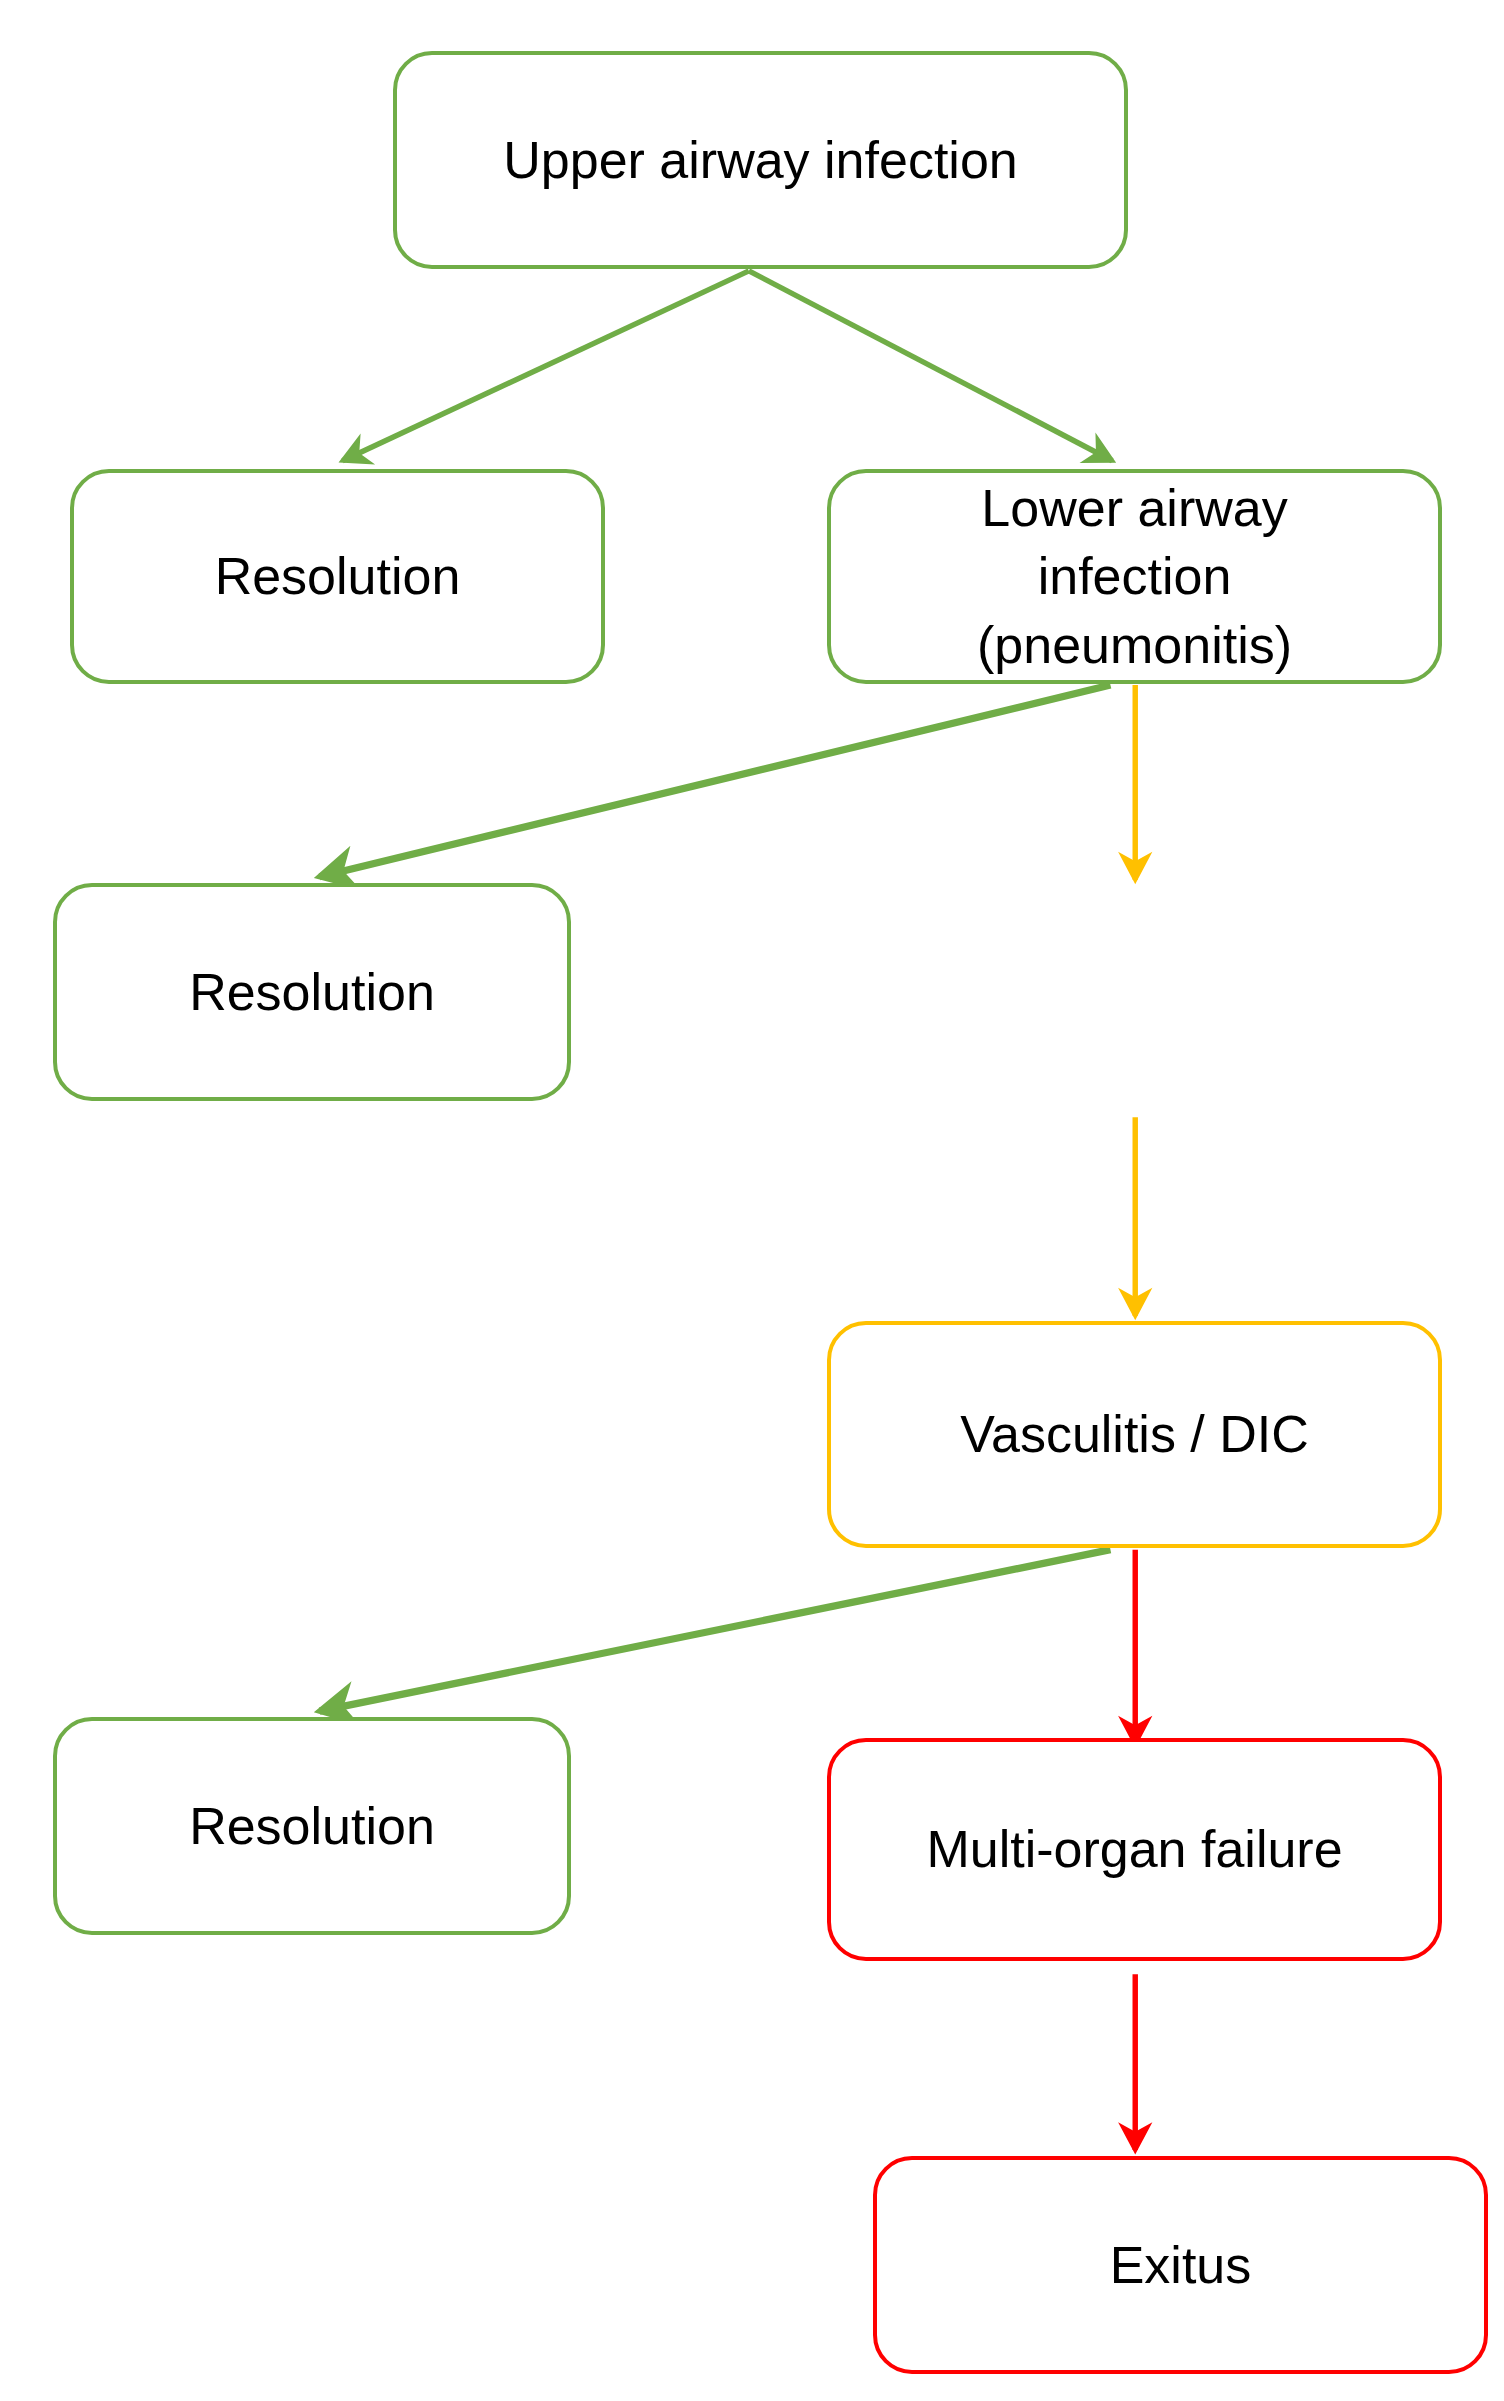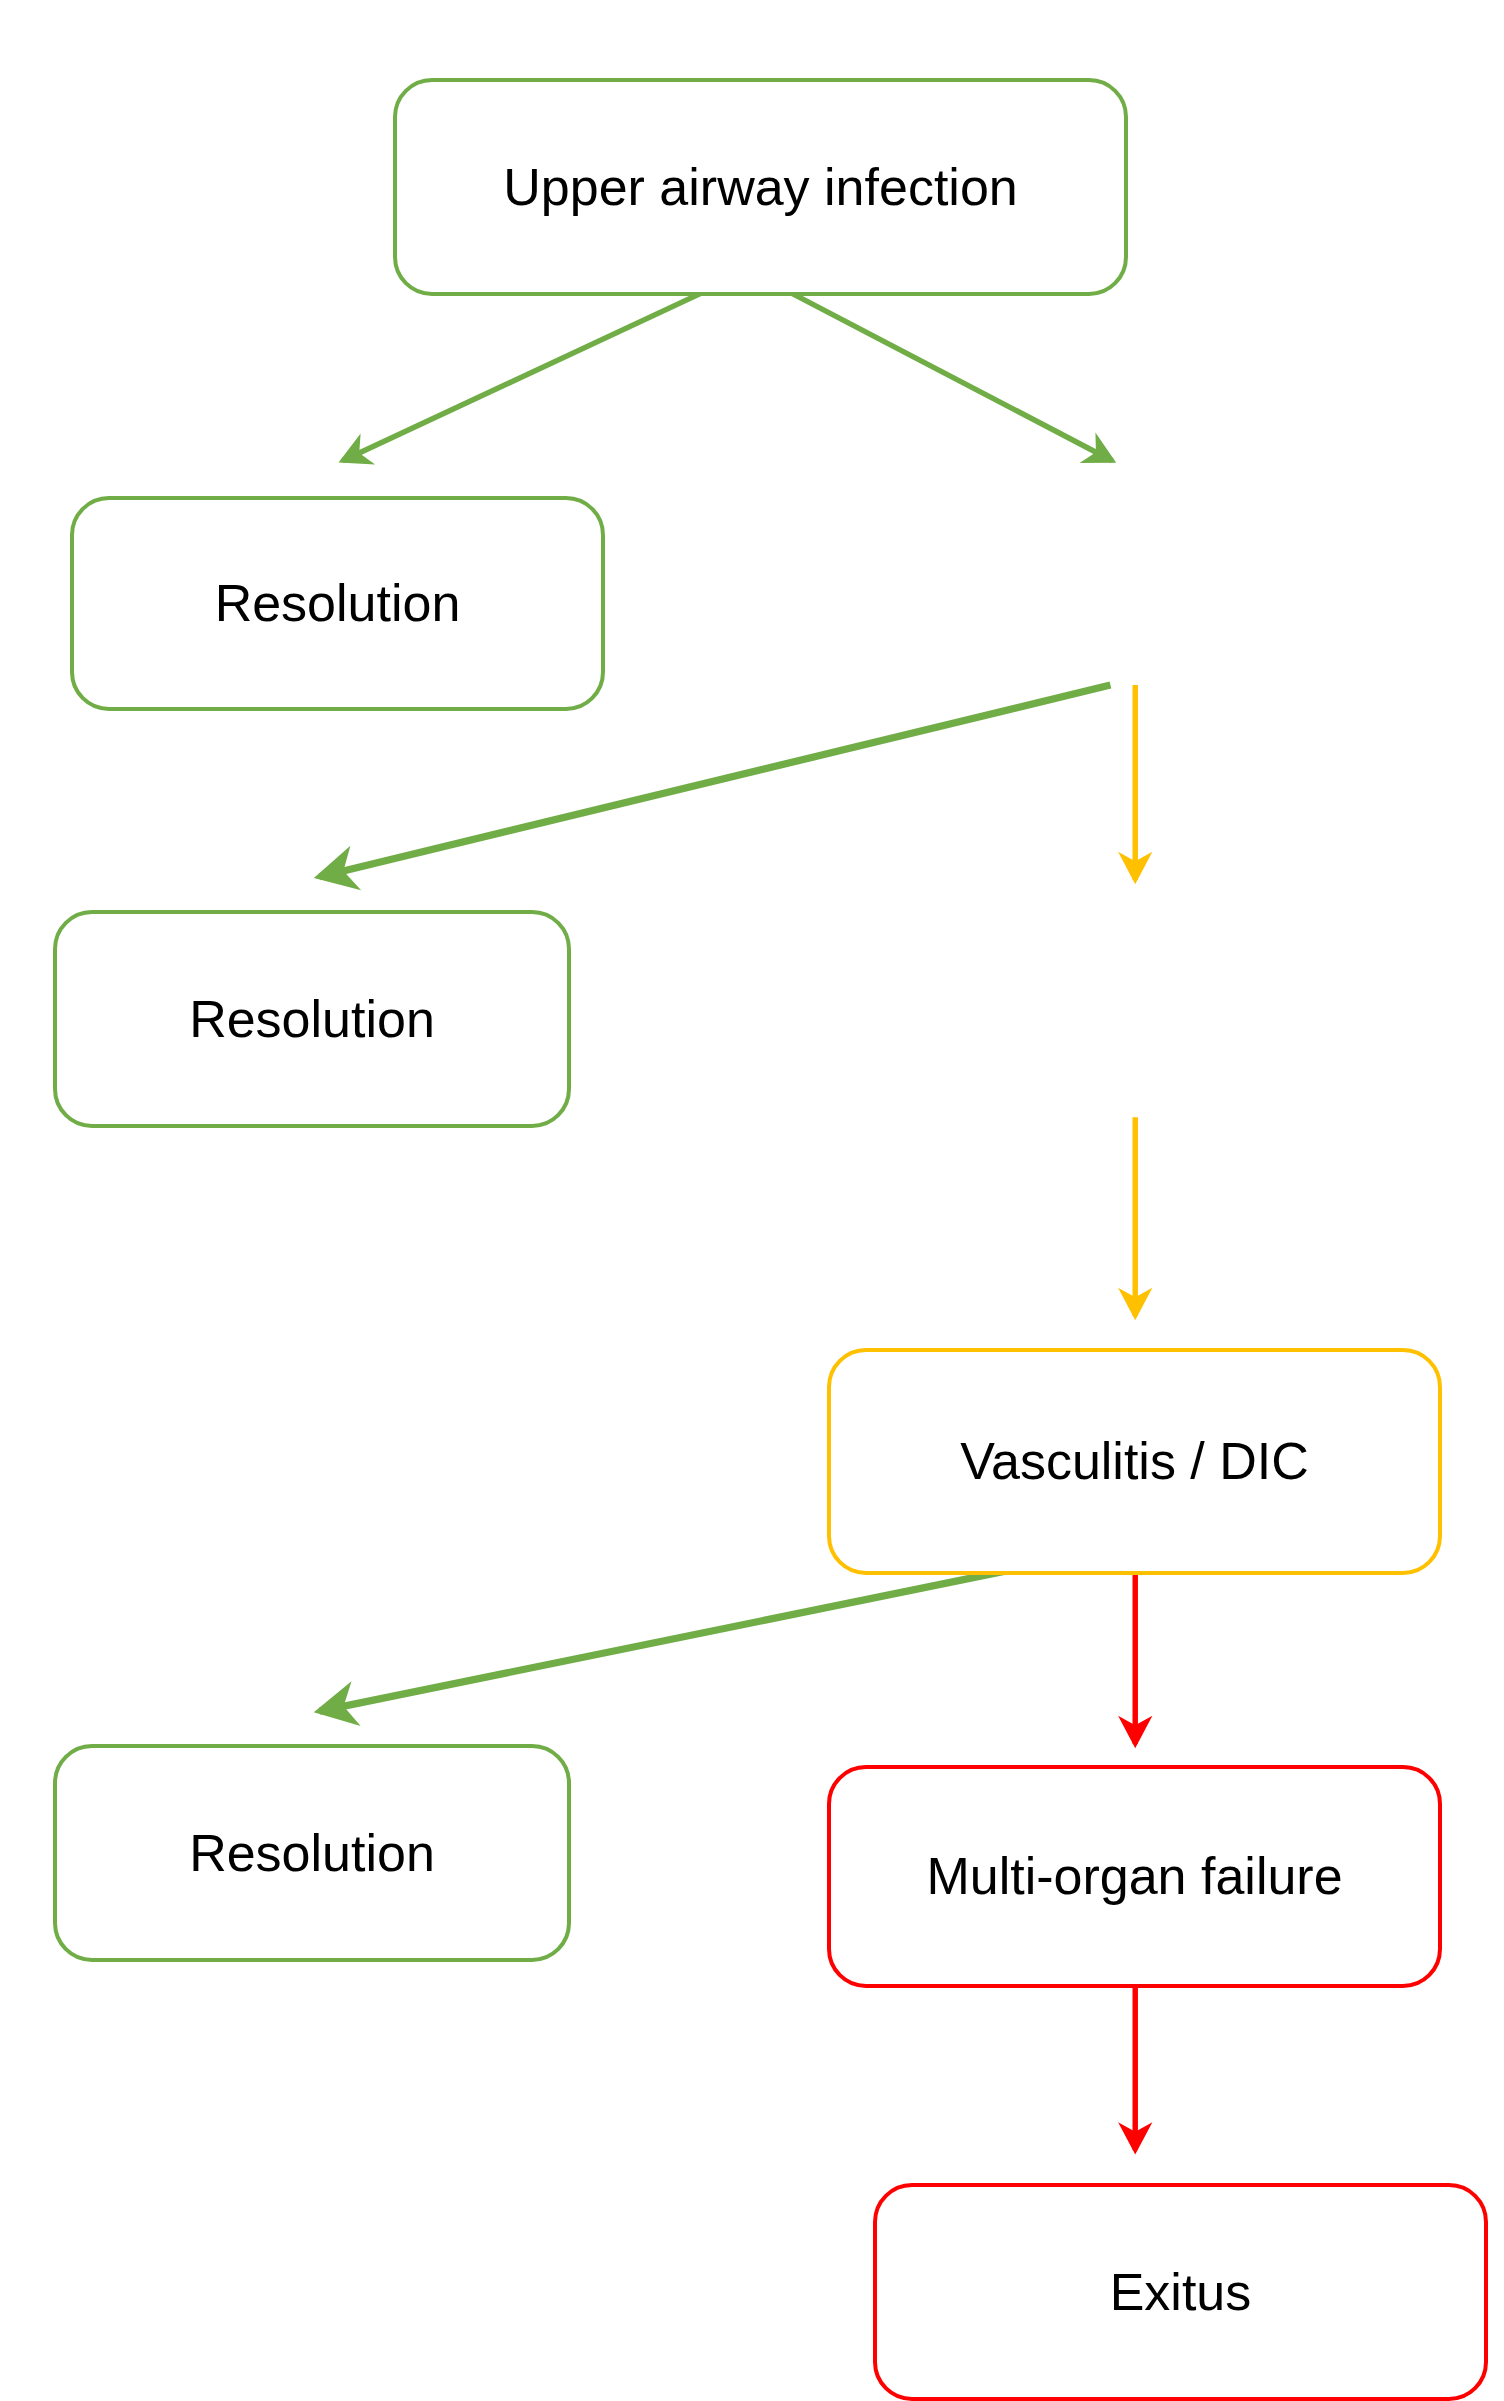--- a/index.html
+++ b/index.html
@@ -31,21 +31,20 @@
     box-sizing: border-box;
     background: #ffffff;
     border-style: solid;
     border-width: 4.2px;
     border-radius: 39px;
     display: flex;
     align-items: center;
     justify-content: center;
     text-align: center;
     z-index: 2;
-    margin-top: 27px;
   }
   .node .label {
     color: #000000;
     font-size: 52px;
     line-height: 1.32;
     letter-spacing: 0px;
     padding: 0 15.7px;
     white-space: pre-line;
     font-weight: 400;
   }
@@ -100,20 +99,25 @@
   </svg>
 
   <div class="node green" id="node-upper-airway-infection">
     <span class="label">Upper airway infection</span>
   </div>
 
   <div class="node green" id="node-resolution-1">
     <span class="label">Resolution</span>
   </div>
 
+  <div class="node green" id="node-lower-airway-infection">
+    <span class="label">Lower airway
+infection
+(pneumonitis)</span>
+  </div>
 
   <div class="node green" id="node-resolution-2">
     <span class="label">Resolution</span>
   </div>
 
 
   <div class="node amber" id="node-vasculitis-dic">
     <span class="label">Vasculitis / DIC</span>
   </div>
 

